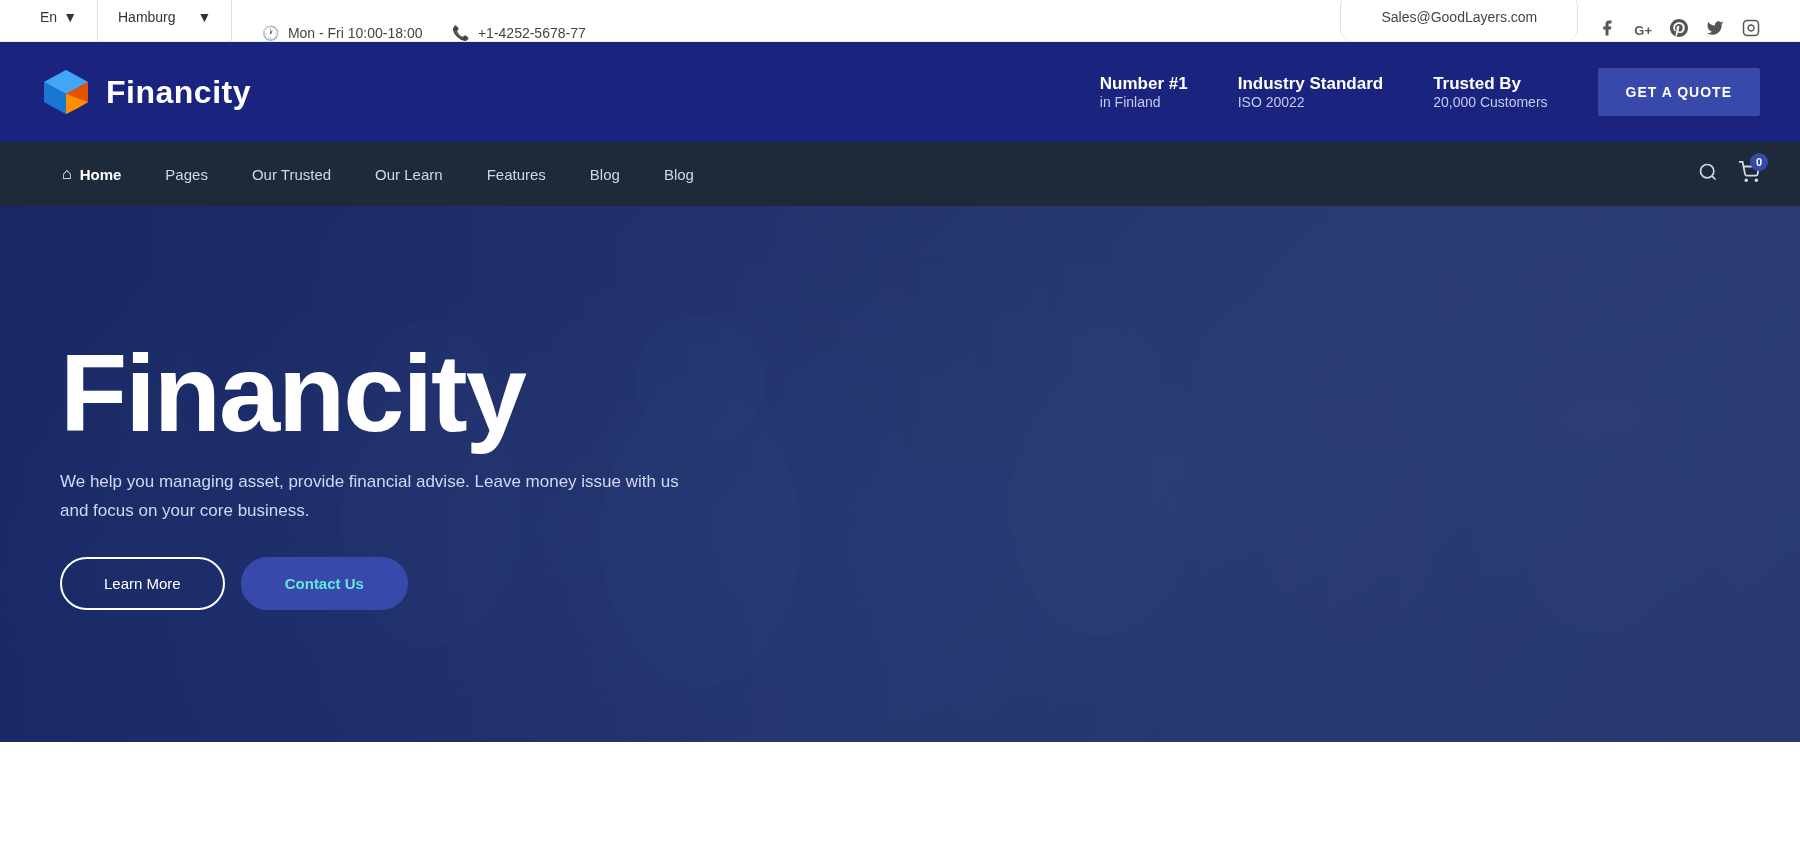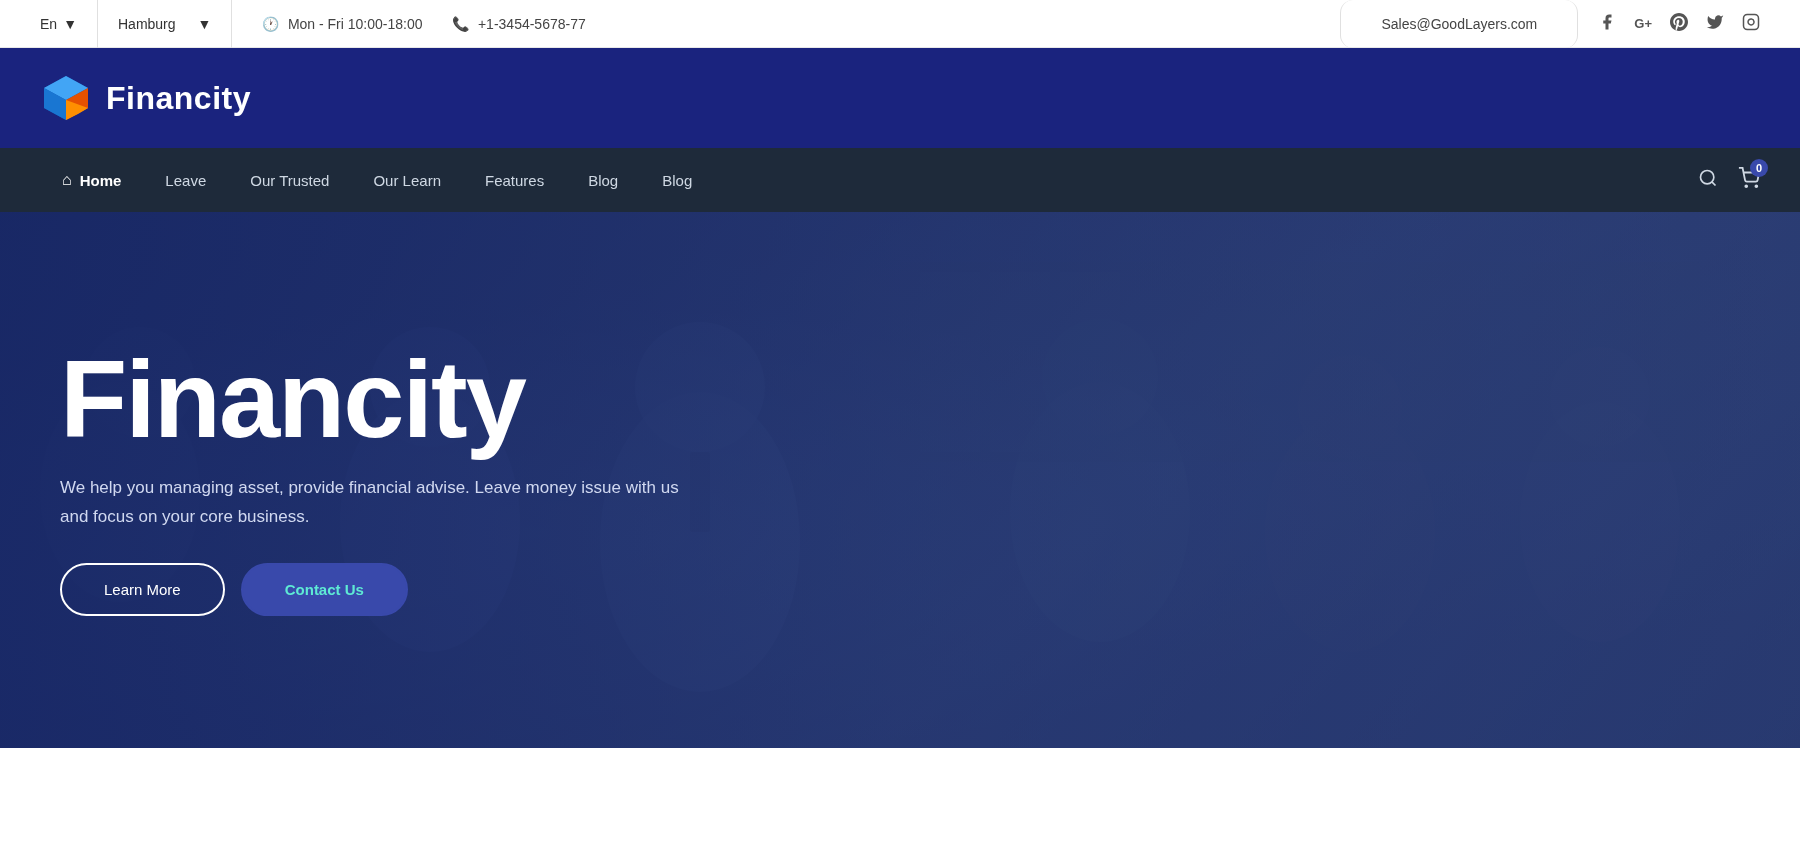--- a/index.html
+++ b/index.html
@@ -2,23 +2,23 @@
 <html><head>
   <meta charset="utf-8">
   <style>
     * { margin: 0; padding: 0; box-sizing: border-box; }
     body { font-family: 'Segoe UI', Arial, sans-serif; width: 1800px; overflow-x: hidden; }
 
     
     .top-bar {
       background: #fff;
       border-bottom: 1px solid #e8e8e8;
-      height: 48px;
-      display: flex;
-      align-items: center;
+      height: 42px;
+      display: flex;
+      align-items: flex-end;
       padding: 0 20px;
       gap: 0;
     }
     .lang-selector {
       display: flex;
       align-items: center;
       gap: 6px;
       padding: 0 20px;
       font-size: 14px;
       color: #333;
@@ -286,21 +286,21 @@
     <span>Hamburg</span>
     <span>▼</span>
   </div>
   <div class="top-bar-info">
     <div class="info-item">
       <span class="icon">🕐</span>
       <span>Mon - Fri 10:00-18:00</span>
     </div>
     <div class="info-item">
       <span class="icon">📞</span>
-      <span>+1-3454-5678-77</span>
+      <span>+1-4252-5678-77</span>
     </div>
   </div>
   <div class="top-bar-email">
     <span>Sales@GoodLayers.com</span>
   </div>
   <div class="social-links">
     <a class="social-link">
       <svg width="18" height="18" viewBox="0 0 24 24" fill="#555">
           <path d="M18 2h-3a5 5 0 0 0-5 5v3H7v4h3v8h4v-8h3l1-4h-4V7a1 1 0 0 1 1-1h3z"></path>
         </svg>
@@ -332,30 +332,45 @@
 
       <polygon points="26,4 48,16 48,36 26,48 4,36 4,16" fill="#1565c0" opacity="0.9"></polygon>
       <polygon points="26,4 48,16 26,28 4,16" fill="#42a5f5"></polygon>
       <polygon points="4,16 26,28 26,48 4,36" fill="#1976d2"></polygon>
       <polygon points="48,16 26,28 26,48 48,36" fill="#e65100"></polygon>
       <polygon points="26,28 26,48 38,42 48,36" fill="#ff8f00"></polygon>
     </svg>
     <span class="logo-text">Financity</span>
   </a>
 
+  <div class="header-stats">
+    <div class="stat-item">
+      <div class="stat-title">Number #1</div>
+      <div class="stat-subtitle">in Finland</div>
+    </div>
+    <div class="stat-item">
+      <div class="stat-title">Industry Standard</div>
+      <div class="stat-subtitle">ISO 20022</div>
+    </div>
+    <div class="stat-item">
+      <div class="stat-title">Trusted By</div>
+      <div class="stat-subtitle">20,000 Customers</div>
+    </div>
+    <button class="get-quote-btn">GET A QUOTE</button>
+  </div>
 </header>
 
 <nav class="nav-bar">
   <div class="nav-items">
     <a class="nav-item active">
       <span class="home-icon">⌂</span>
       <span>Home</span>
     </a>
     <a class="nav-item">
-      <span>Leave</span>
+      <span>Pages</span>
     </a>
     <a class="nav-item">
       <span>Our Trusted</span>
     </a>
     <a class="nav-item">
       <span>Our Learn</span>
     </a>
     <a class="nav-item">
       <span>Features</span>
     </a>

